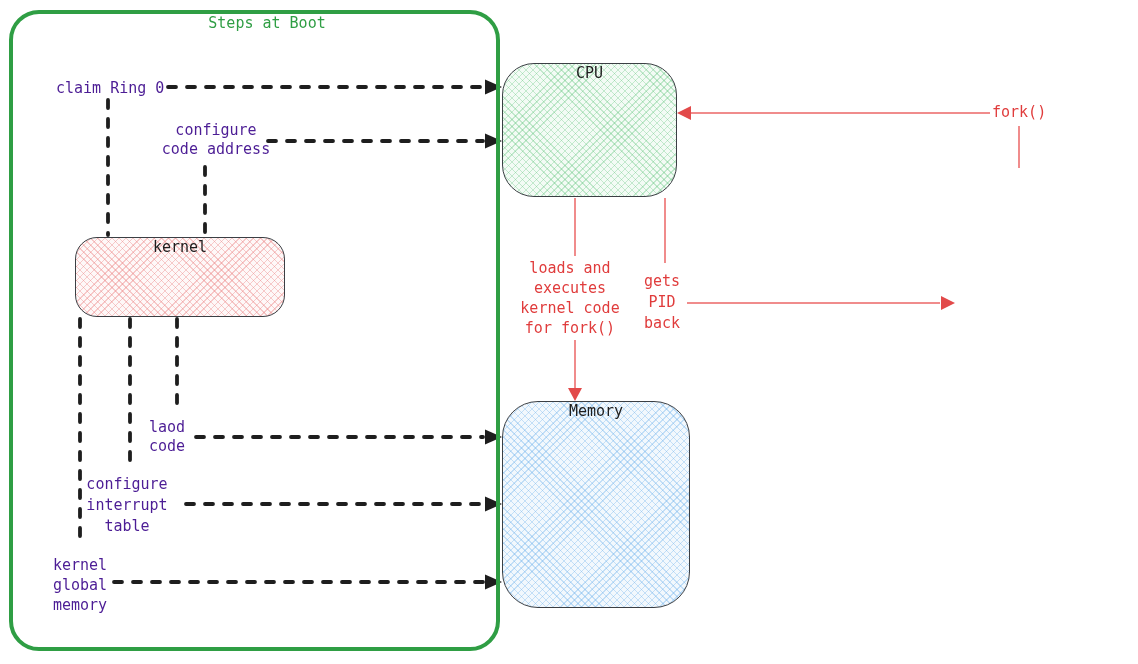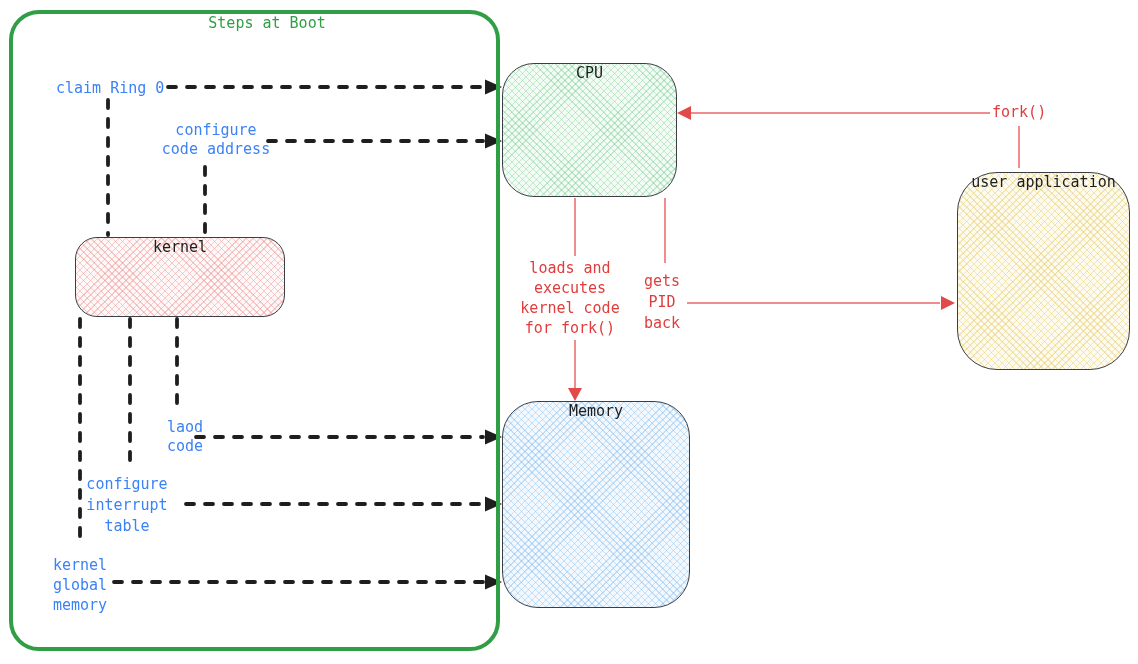--- a/index.html
+++ b/index.html
@@ -7,21 +7,21 @@
     position:relative; width:1138px; height:664px; background:#ffffff;
     font-family:"DejaVu Sans Mono", monospace; overflow:hidden;
   }
   svg.wires { position:absolute; left:0; top:0; width:1138px; height:664px; }
 
   .frame {
     position:absolute; left:9px; top:10px; width:491px; height:641px;
     border:4px solid #2f9e44; border-radius:30px; box-sizing:border-box;
   }
   .label {
-    position:absolute; font-size:15px; line-height:19px; color:#3b82f6;
+    position:absolute; font-size:15px; line-height:19px; color:#4c1d95;
     white-space:pre-line;
   }
   .center { text-align:center; }
   .red { color:#e03c3c; }
   .green { color:#2f9e44; }
 
   .node {
     position:absolute; box-sizing:border-box;
     border:1.6px solid #3b3f44;
     display:flex; justify-content:center;
@@ -32,21 +32,21 @@
       repeating-linear-gradient(135deg, var(--hc) 0, var(--hc) 1px, transparent 1px, transparent 5px);
   }
   .node-kernel  { left:75px;  top:237px; width:210px; height:80px;  border-radius:22px; --bg:#fef8f8; --hc:rgba(235,130,130,0.40); }
   .node-cpu     { left:502px; top:63px;  width:175px; height:134px; border-radius:32px; --bg:#f3fbf5; --hc:rgba(80,190,110,0.30); }
   .node-memory  { left:502px; top:401px; width:188px; height:207px; border-radius:36px; --bg:#f2f8fd; --hc:rgba(105,175,235,0.35); }
   .node-userapp { left:957px; top:172px; width:173px; height:198px; border-radius:40px; --bg:#fdfaef; --hc:rgba(228,200,95,0.42); }
 
   .t-title   { left:21px;   top:14px;  width:492px; }
   .t-claim   { left:56px;  top:79px; }
   .t-cfgaddr { left:153px; top:121px; width:126px; }
-  .t-load    { left:150px; top:418px; width:70px; }
+  .t-load    { left:132px; top:418px; width:70px; }
   .t-cfgint  { left:67px;  top:474px; width:120px; line-height:21px; }
   .t-kgm     { left:40px;  top:555px; width:80px;  line-height:20px; }
   .t-fork    { left:992px; top:103px;text-align:center; }
   .t-loads   { left:500px; top:258px; width:140px; line-height:20px; }
   .t-getpid  { left:633px; top:271px; width:58px;  line-height:21px; }
 </style>
 </head>
 <body>
 
 <div class="canvas">
@@ -93,23 +93,20 @@
 
   <div class="node node-kernel">
     <span>kernel</span>
   </div>
   <div class="node node-cpu">
     <span>CPU</span>
   </div>
   <div class="node node-memory">
     <span>Memory</span>
   </div>
-  <div class="node node-userapp">
-    <span>user application</span>
-  </div>
 
   <div class="label t-claim">claim Ring 0</div>
   <div class="label center t-cfgaddr">configure
 code address</div>
   <div class="label center t-load">laod
 code</div>
   <div class="label center t-cfgint">configure
 interrupt
 table</div>
   <div class="label center t-kgm">kernel

